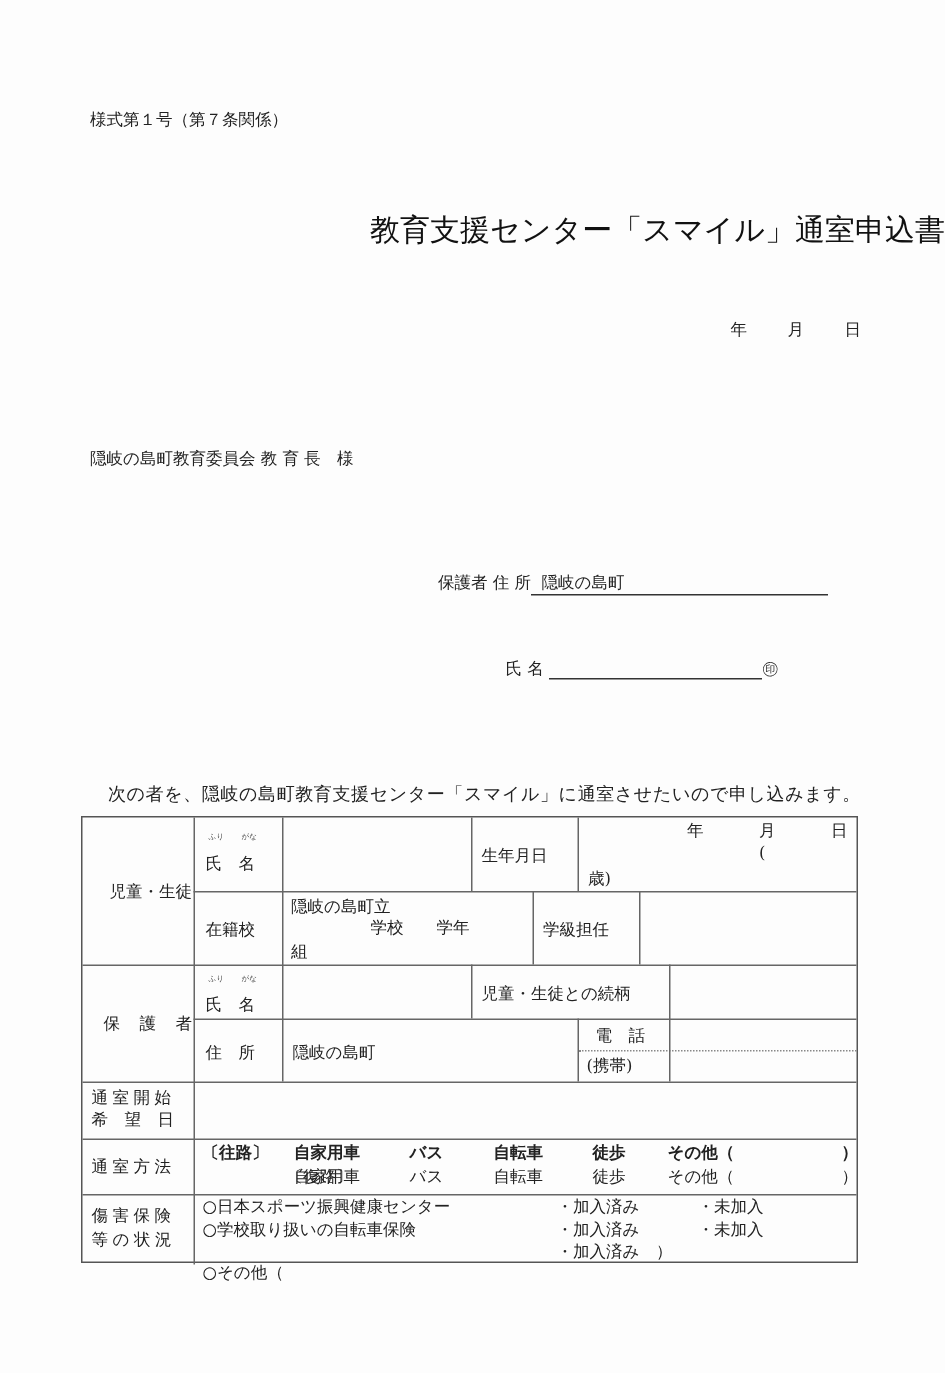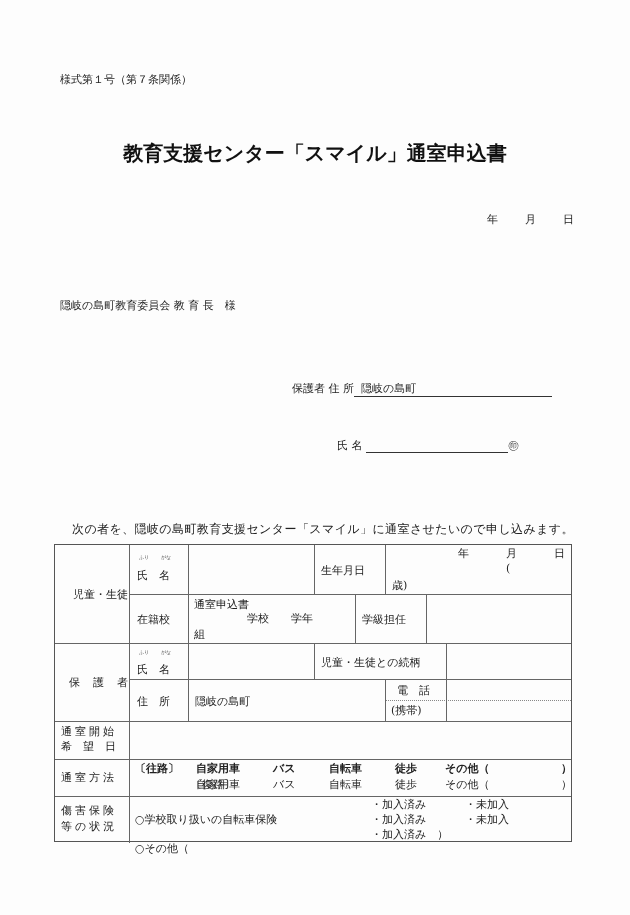--- a/index.html
+++ b/index.html
@@ -1,20 +1,20 @@
 <!DOCTYPE html>
 <html><head>
 <meta charset="utf-8">
 <style>
   html, body { margin:0; padding:0; background:#fdfdfd; }
   body { width:630px; height:915px; position:relative; overflow:hidden;
          font-family:"DejaVu Serif", "Liberation Serif", serif; color:#222; }
   .abs { position:absolute; white-space:nowrap; }
   .form-no { left:60px; top:72px; font-size:11px; }
-  .title { left:0; width:630px; text-align:center; top:140px; font-size:20px; font-weight:bold;
+  .title { left:0; width:630px; text-align:right; top:140px; font-size:20px; font-weight:normal;
            font-family:"DejaVu Sans", "Liberation Sans", sans-serif; letter-spacing:0px; color:#111; }
   .date-top { left:487px; top:212px; font-size:11px; }
   .date-top span { display:inline-block; width:38px; text-align:left; }
   .addressee { left:60px; top:298px; font-size:11px; }
   .guardian-addr { left:292px; top:381px; font-size:11px; }
   .uline { display:inline-block; border-bottom:1px solid #333; }
   .guardian-name { left:337px; top:438px; font-size:11px; }
   .lead { left:72px; top:521px; font-size:12px; letter-spacing:0.4px; }
 
   .tbl { position:absolute; left:54px; top:544px; width:518px; height:298px;
@@ -78,21 +78,21 @@
   <div class="cell" style="left:266px; top:18px;">生年月日</div>
   <div class="cell" style="left:333px; top:0; width:182px; height:48px;">
     <span class="cell" style="left:70px; top:1px;">年</span>
     <span class="cell" style="left:118px; top:1px;">月</span>
     <span class="cell" style="left:166px; top:1px;">日</span>
     <span class="cell" style="left:118px; top:17px;">(</span>
     <span class="cell" style="left:4px; top:33px;">歳)</span>
   </div>
   <div class="cell" style="left:82px; top:67px;">在籍校</div>
   <div class="cell" style="left:137px; top:50px; width:162px; height:47px;">
-    <span class="cell" style="left:2px; top:2px;">通室申込書</span>
+    <span class="cell" style="left:2px; top:2px;">隠岐の島町立</span>
     <span class="cell" style="left:55px; top:16px;">学校　　学年</span>
     <span class="cell" style="left:2px; top:32px;">組</span>
   </div>
   <div class="cell" style="left:307px; top:67px;">学級担任</div>
   <div class="cell" style="left:374px; top:50px; width:140px; height:47px;"></div>
 
   <div class="cell" style="left:14px; top:130px; letter-spacing:1px;">保　護　者</div>
   <div class="ruby" style="left:84px; top:104px;">ふり</div>
   <div class="ruby" style="left:106px; top:104px;">がな</div>
   <div class="cell" style="left:82px; top:117px;">氏　名</div>
@@ -123,20 +123,21 @@
     <span class="cell" style="left:63px; top:0;">自家用車</span>
     <span class="cell" style="left:140px; top:0;">バス</span>
     <span class="cell" style="left:196px; top:0;">自転車</span>
     <span class="cell" style="left:262px; top:0;">徒歩</span>
     <span class="cell" style="left:312px; top:0;">その他（</span>
     <span class="cell" style="left:428px; top:0;">）</span>
   </div>
 
   <div class="cell" style="left:6px; top:258px; letter-spacing:3px;">傷害保険</div>
   <div class="cell" style="left:6px; top:274px; letter-spacing:3px;">等の状況</div>
+  <div class="cell" style="left:80px; top:252px;">○日本スポーツ振興健康センター</div>
   <div class="cell" style="left:316px; top:252px;">・加入済み</div>
   <div class="cell" style="left:410px; top:252px;">・未加入</div>
   <div class="cell" style="left:80px; top:267px;">○学校取り扱いの自転車保険</div>
   <div class="cell" style="left:316px; top:267px;">・加入済み</div>
   <div class="cell" style="left:410px; top:267px;">・未加入</div>
   <div class="cell" style="left:80px; top:296px;text-align:center;">○その他（</div>
   <div class="cell" style="left:316px; top:282px;">・加入済み　）</div>
 </div>
 
 </body></html>

